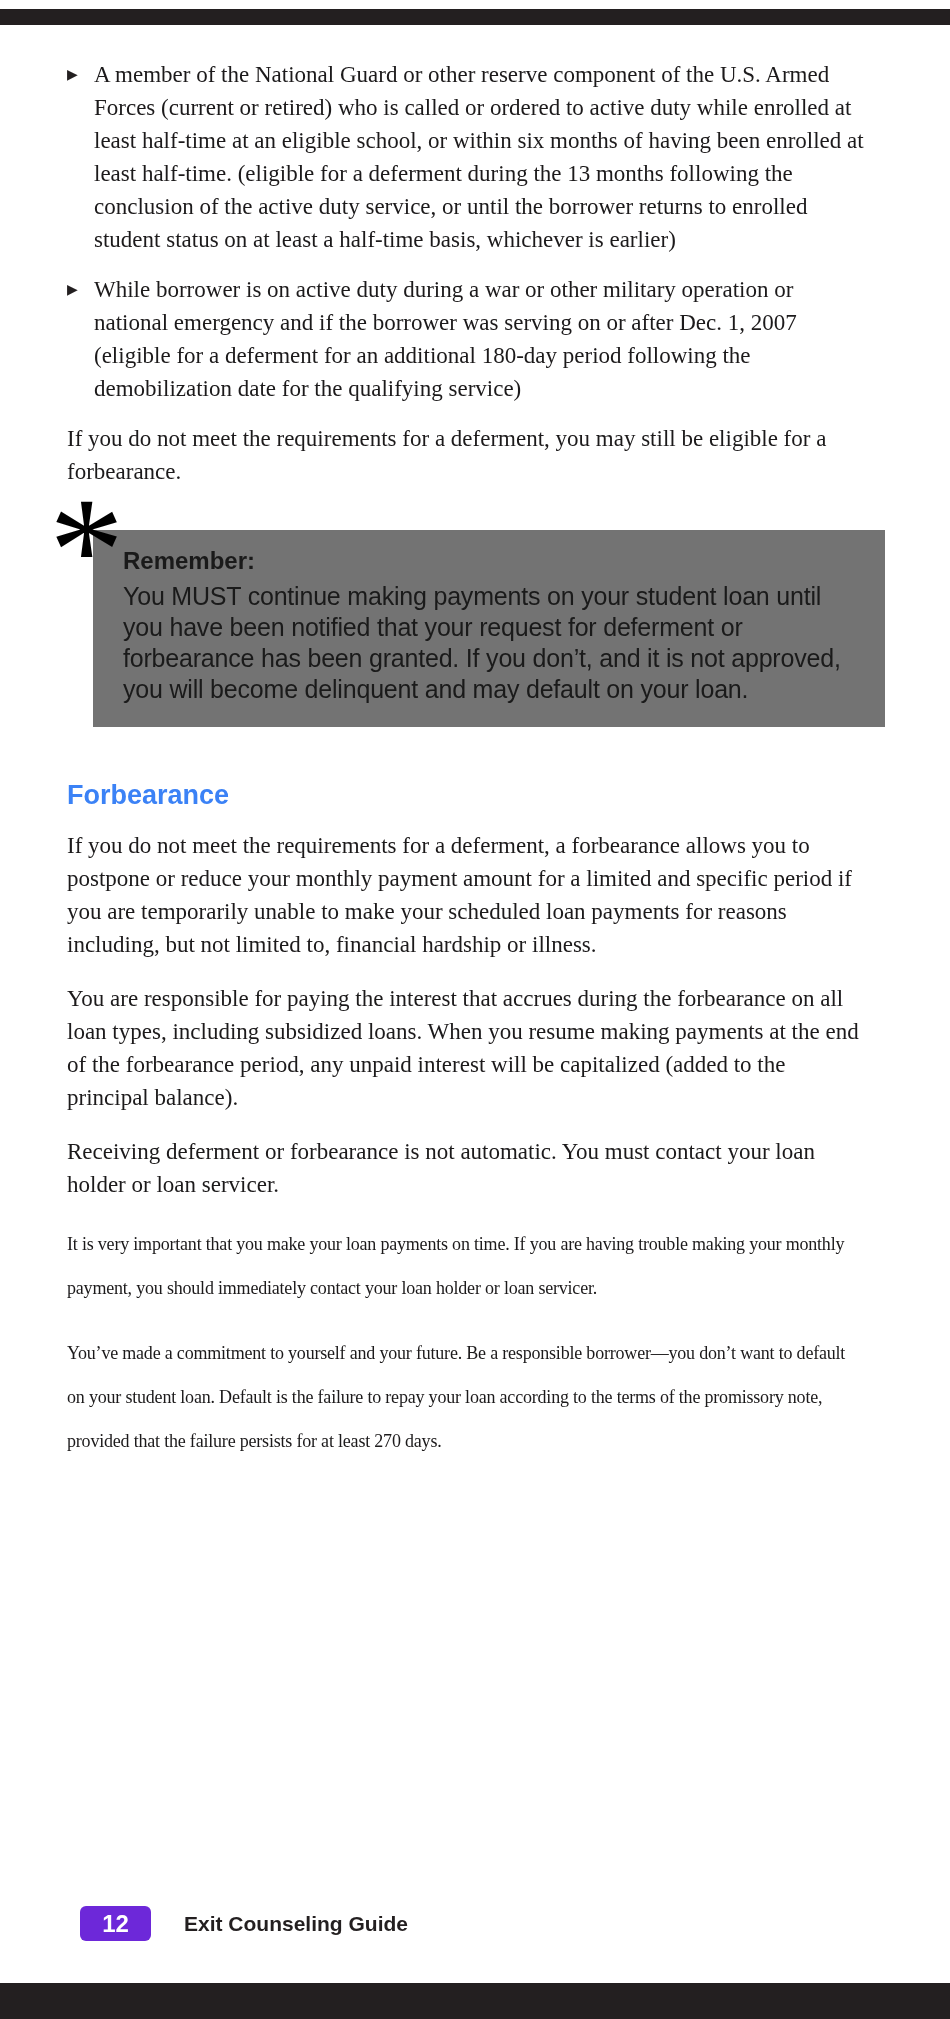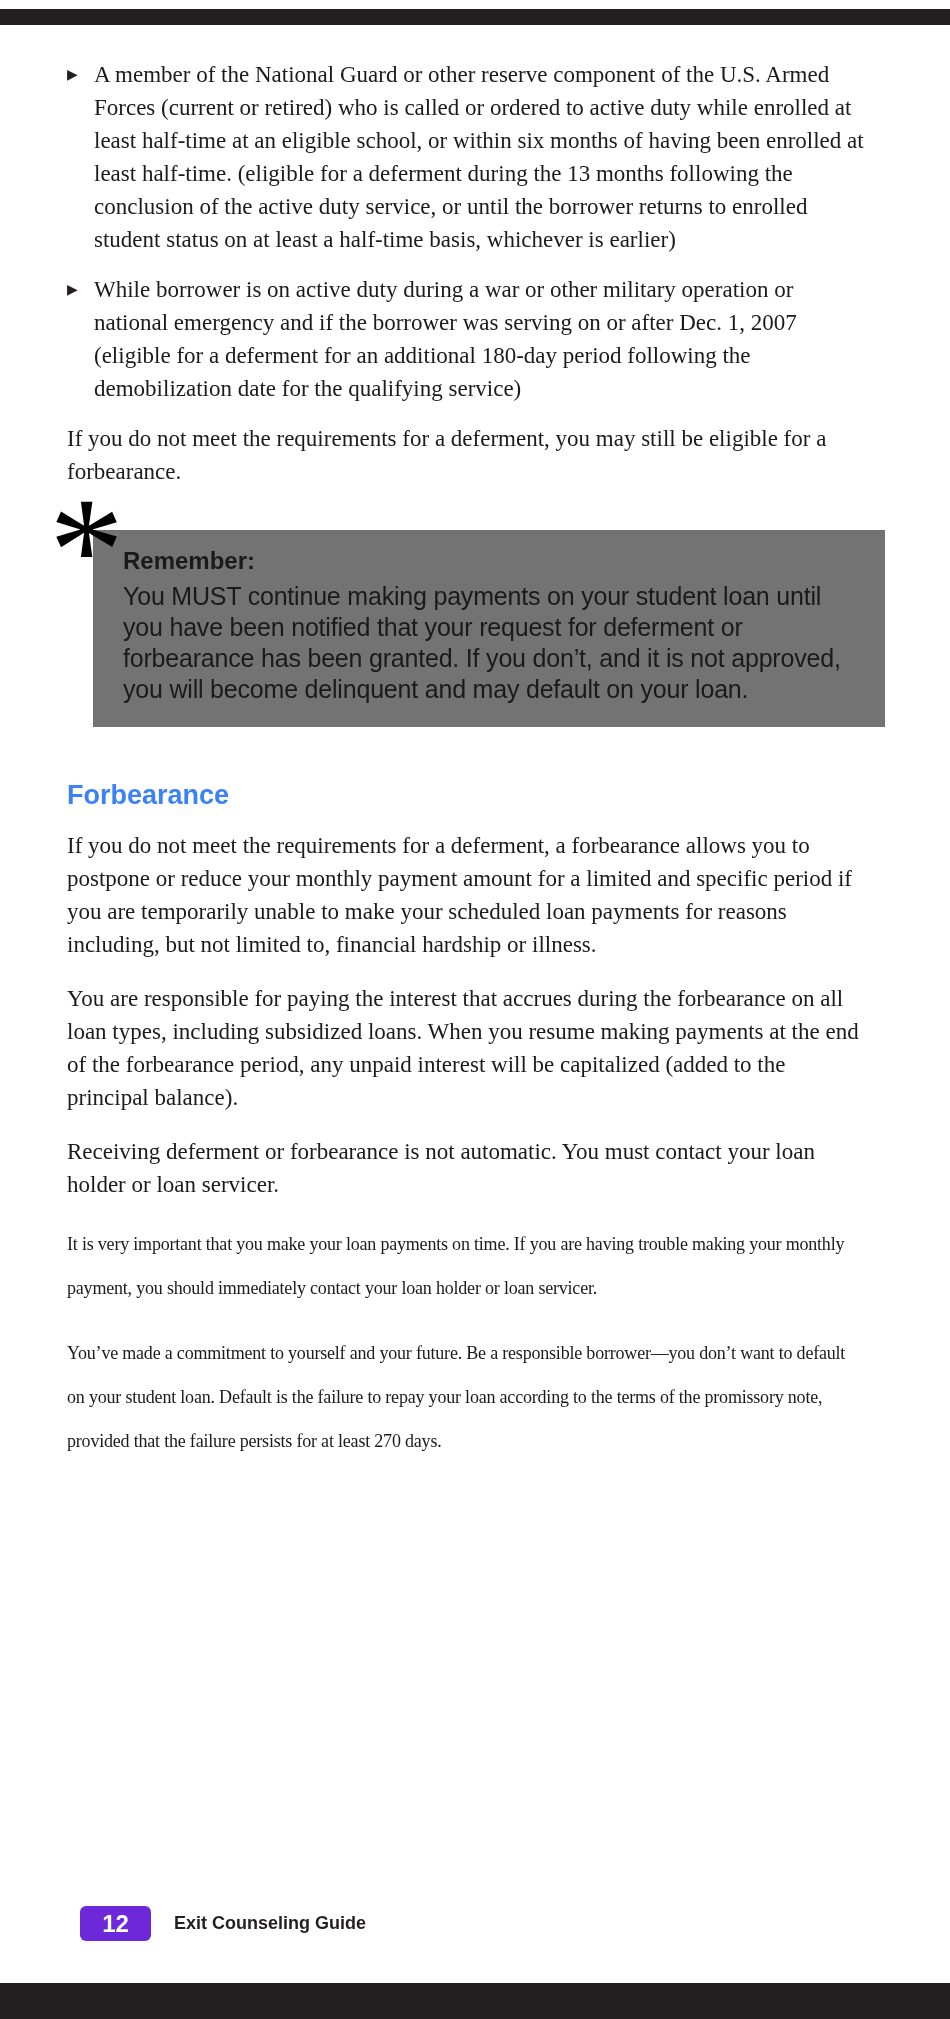--- a/index.html
+++ b/index.html
@@ -87,23 +87,23 @@
   .page-badge {
     width: 71px; height: 35px;
     background: #6d28d9;
     border-radius: 6px;
     display: flex; align-items: center; justify-content: center;
     color: #ffffff;
     font-family: "Liberation Sans", sans-serif;
     font-weight: bold; font-size: 24px;
   }
   .guide-title {
-    margin-left: 23px;
+    margin-left: 33px;
     font-family: "Liberation Sans", sans-serif;
-    font-weight: bold; font-size: 18px;
+    font-weight: bold; font-size: 21px;
     color: #231f20;
   }
 </style>
 </head>
 <body>
 
 <div class="page">
 
   <div class="top-bar"></div>
 

